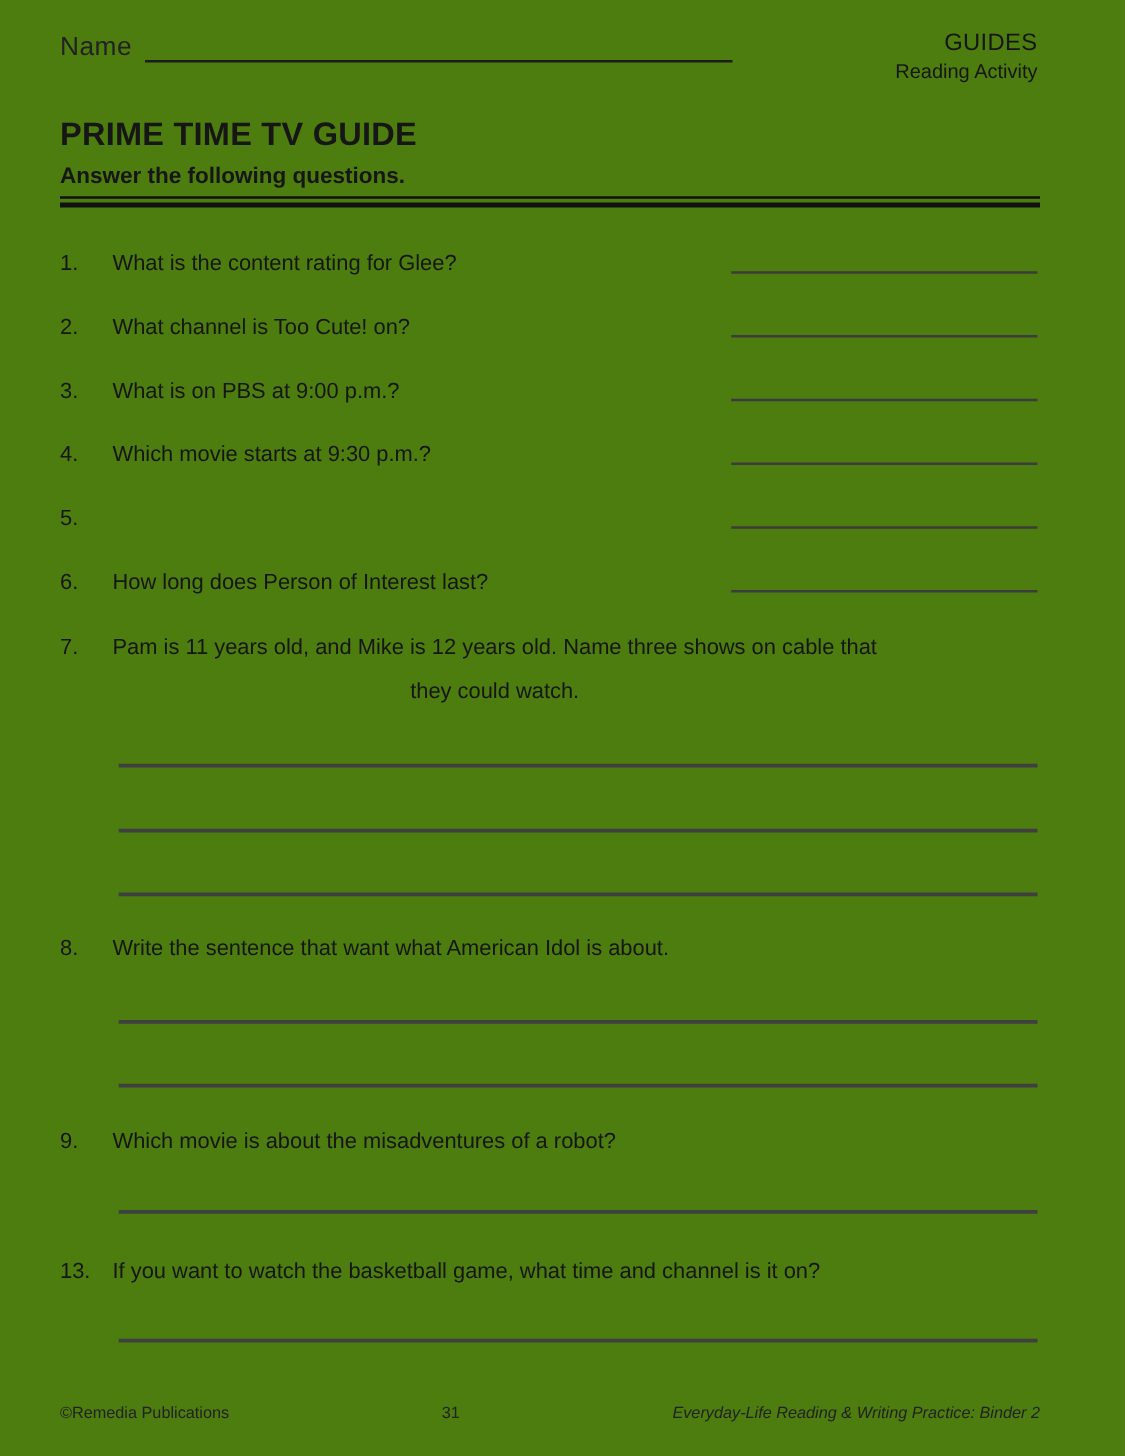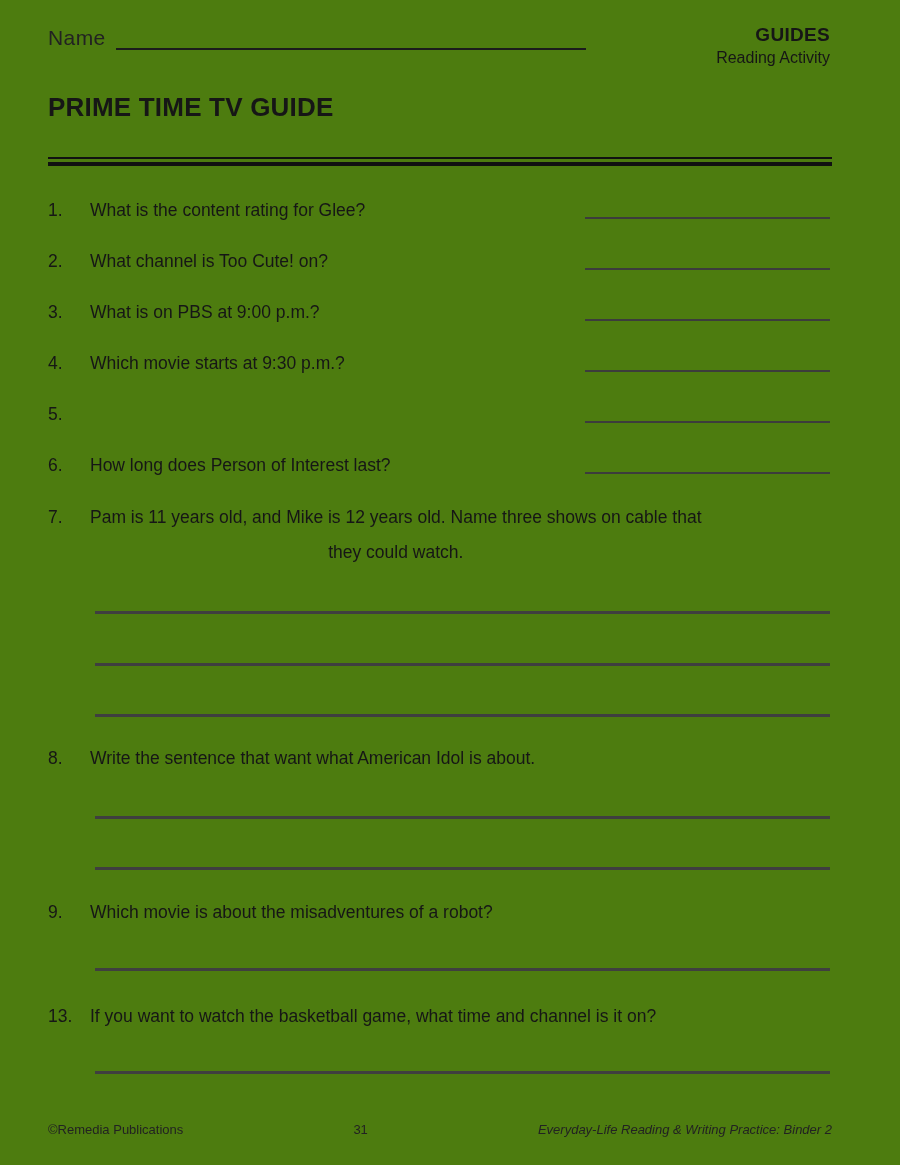--- a/index.html
+++ b/index.html
@@ -11,21 +11,21 @@
     font-family: "Liberation Sans", "DejaVu Sans", sans-serif;
     color: #161616;
     overflow: hidden;
   }
 
   
   .name-row { position: absolute; top: 26px; left: 48px; display: flex; align-items: flex-end; }
   .name-label { font-size: 21px; font-weight: 400; color: #222; letter-spacing: 0.4px; line-height: 24px; }
   .name-line { display: inline-block; width: 470px; height: 22px; margin-left: 10px; border-bottom: 2px solid #1c1c1c; }
   .header-right { position: absolute; top: 24px; right: 70px; text-align: right; }
-  .hr-title { font-size: 19px; font-weight: 700; letter-spacing: 0.3px; }
+  .hr-title { font-size: 19px; font-weight: 400; letter-spacing: 0.3px; }
   .hr-sub { font-size: 16px; margin-top: 3px; }
 
   
   .title { position: absolute; top: 92px; left: 48px; font-size: 26px; font-weight: 700; letter-spacing: 0.2px; }
   .instruction { position: absolute; top: 130px; left: 48px; font-size: 18px; font-weight: 700; }
   .double-rule { position: absolute; top: 157px; left: 48px; width: 784px; height: 3px;
                  border-top: 2.5px solid #111; border-bottom: 4.5px solid #111; }
 
   
   .q-short { position: absolute; left: 48px; width: 784px; height: 24px; display: flex; }
@@ -56,20 +56,21 @@
   <div class="name-row">
     <span class="name-label">Name</span>
     <span class="name-line"></span>
   </div>
   <div class="header-right">
     <div class="hr-title">GUIDES</div>
     <div class="hr-sub">Reading Activity</div>
   </div>
 
   <div class="title">PRIME TIME TV GUIDE</div>
+  <div class="instruction">Answer the following questions.</div>
   <div class="double-rule"></div>
 
   <div class="q-short" style="top:199px">
     <span class="q-num">1.</span>
     <span class="q-text">What is the content rating for Glee?</span>
     <span class="q-blank"></span>
   </div>
   <div class="q-short" style="top:250px">
     <span class="q-num">2.</span>
     <span class="q-text">What channel is Too Cute! on?</span>

